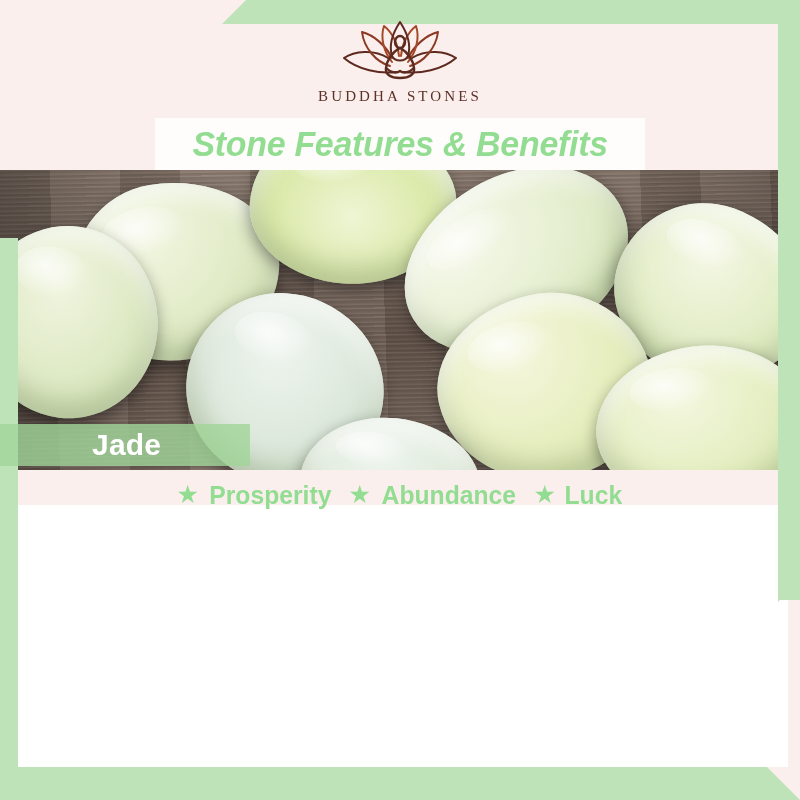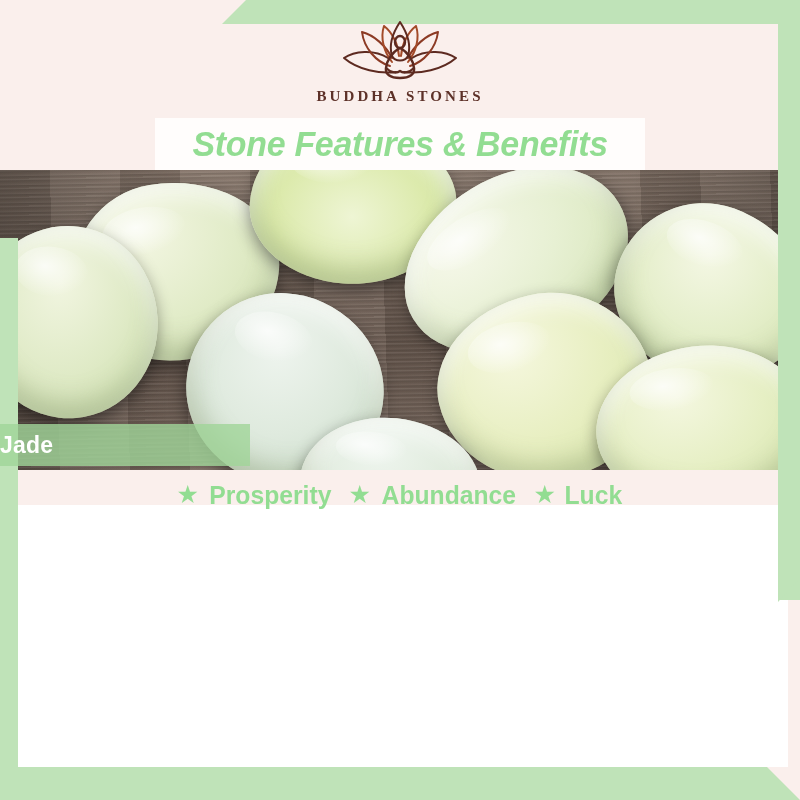--- a/index.html
+++ b/index.html
@@ -105,21 +105,21 @@
   }
 
   .logo-mark { width: 140px; height: 66px; display: block; }
 
   .logo-wordmark {
     margin-top: 4px;
     font-family: "Liberation Serif", serif;
     font-size: 15px;
     letter-spacing: 3.1px;
     color: #5d3128;
-    font-weight: 700;
+    font-weight: 400;
   }
 
   
   .header-banner {
     position: absolute;
     top: 118px;
     left: 155px;
     width: 490px;
     height: 52px;
     background: #fffdfc;
@@ -235,22 +235,23 @@
     top: 424px;
     width: 250px;
     height: 42px;
     background: rgba(160, 212, 152, 0.80);
     display: flex;
     align-items: center;
     z-index: 8;
   }
 
   .stone-name {
+    margin-left: 92px;
     color: #ffffff;
-    font-size: 23px;
+    font-size: 30px;
     font-weight: bold;
     letter-spacing: 0.2px;
   }
 
   
   .content {
     position: absolute;
     top: 470px;
     left: 0;
     width: 800px;

